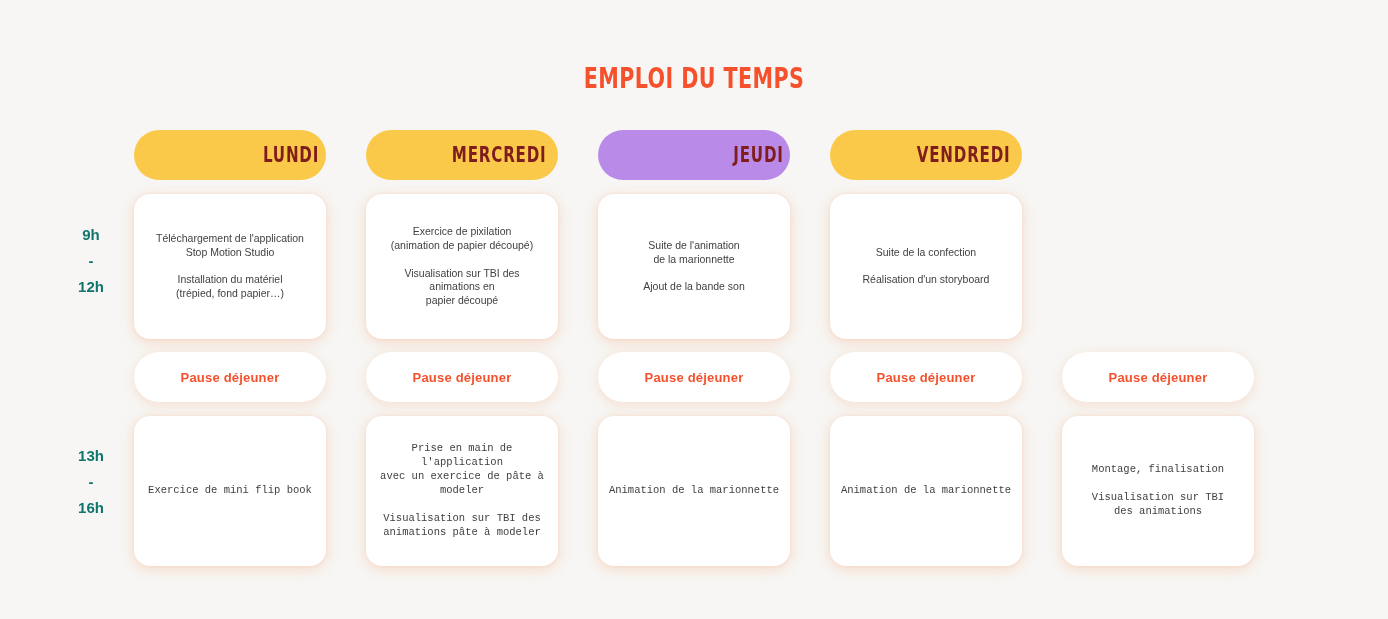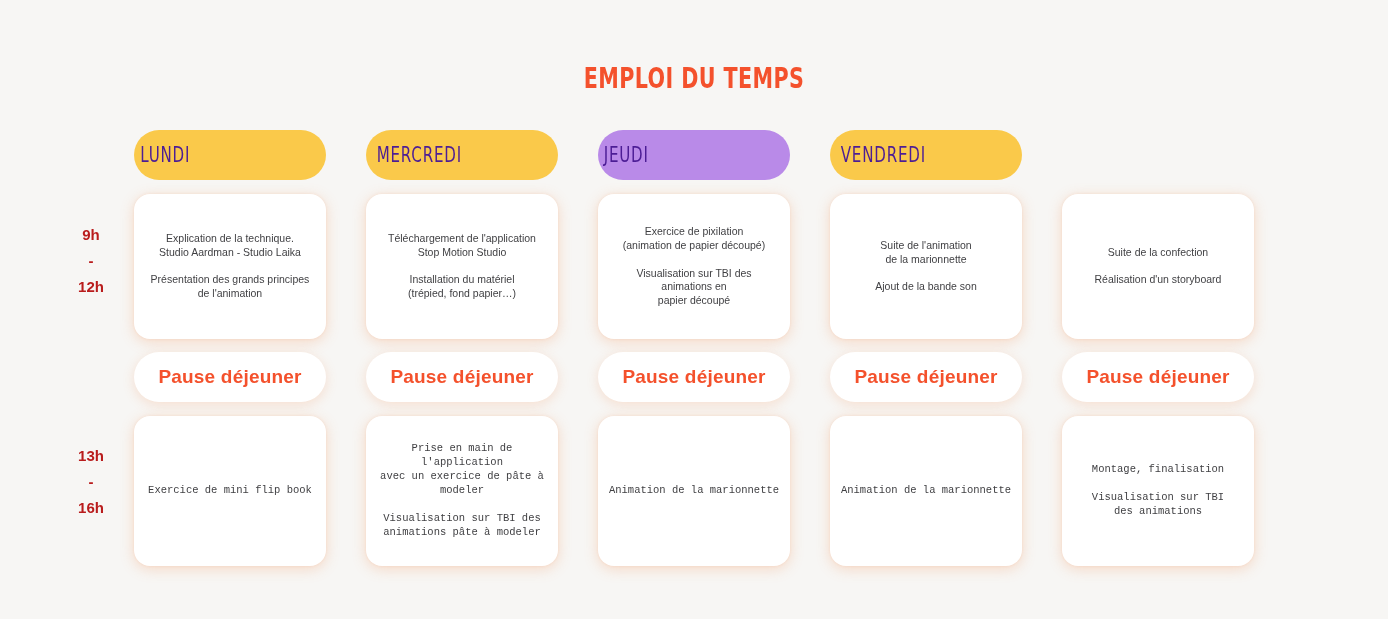--- a/index.html
+++ b/index.html
@@ -57,25 +57,25 @@
     flex: 0 0 192px;
   }
   .col:last-child { margin-right: 0; }
 
   
   .day-pill {
     height: 50px;
     border-radius: 25px;
     display: flex;
     align-items: center;
-    justify-content: flex-start;
-    color: #4c1d95;
+    justify-content: flex-end;
+    color: #7f1d1d;
     font-family: "DejaVu Sans Condensed", "Liberation Sans Narrow", "Liberation Sans", sans-serif;
     font-size: 21px;
-    font-weight: 400;
+    font-weight: 700;
     letter-spacing: 1px;
     text-transform: uppercase;
   }
   .day-pill .day-label {
     display: inline-block;
     transform: scaleX(0.8);
   }
 
   
   .card {
@@ -104,32 +104,32 @@
   .lunch-row { margin-top: 13px; }
   .lunch-pill {
     height: 50px;
     border-radius: 25px;
     background: #ffffff;
     box-shadow: 0 3px 12px rgba(244, 140, 80, 0.22);
     display: flex;
     align-items: center;
     justify-content: center;
     color: #f4512c;
-    font-size: 19px;
+    font-size: 13px;
     font-weight: 700;
     letter-spacing: 0.2px;
   }
 
   
   .time-label {
     position: absolute;
     left: 46px;
     width: 90px;
     text-align: center;
-    color: #b91c1c;
+    color: #0f766e;
     font-size: 15px;
     font-weight: 700;
     line-height: 1.72;
     white-space: pre-line;
   }
   .time-morning { top: 222px; }
   .time-afternoon { top: 443px; }
 </style>
 </head>
 <body>
@@ -167,29 +167,20 @@
       <div class="col">
         <div class="day-pill" style="background:#fac94a">
           <span class="day-label">Vendredi</span>
         </div>
       </div>
     </div>
 
     <div class="row">
       <div class="col">
         <div class="card card-morning">
-          <div class="card-text">Explication de la technique.
-Studio Aardman - Studio Laika
-
-Présentation des grands principes
-de l'animation</div>
-        </div>
-      </div>
-      <div class="col">
-        <div class="card card-morning">
           <div class="card-text">Téléchargement de l'application
 Stop Motion Studio
 
 Installation du matériel
 (trépied, fond papier…)</div>
         </div>
       </div>
       <div class="col">
         <div class="card card-morning">
           <div class="card-text">Exercice de pixilation

